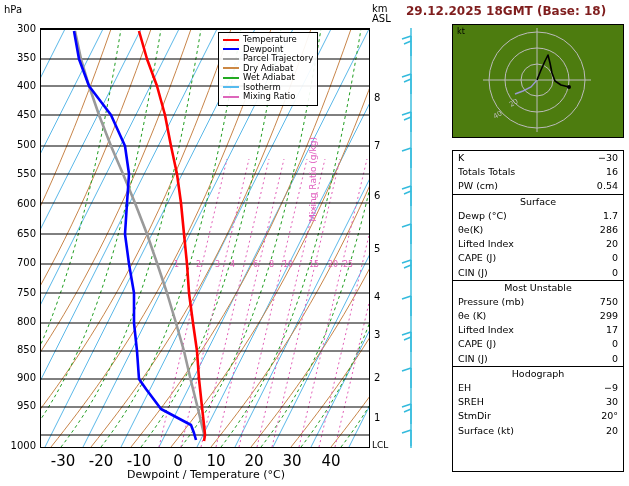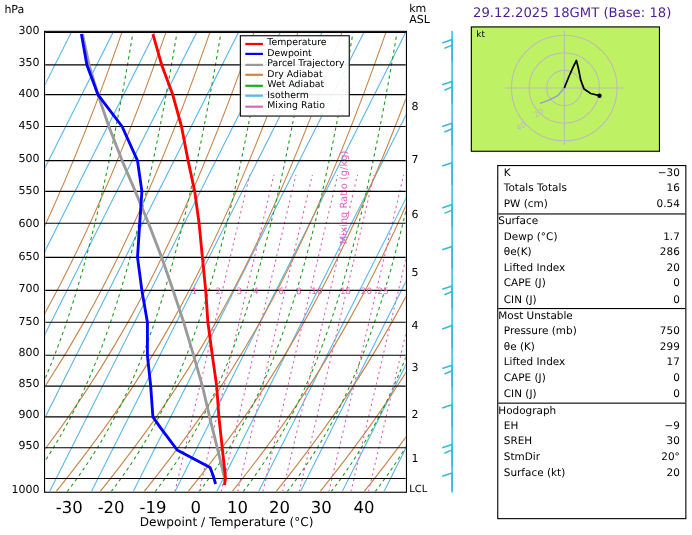--- a/index.html
+++ b/index.html
@@ -27,28 +27,28 @@
   #legend .sw{width:16px;height:0;border-top-width:2px;border-top-style:solid;margin-right:4px;}
   #legend .lbl{color:#000;}
 
   #mixlabel{left:308px;top:222px;font-size:9px;color:#e060c0;transform:rotate(-90deg);transform-origin:left top;white-space:nowrap;}
   #lcl{left:372px;top:440px;font-size:9px;color:#000;}
 
   
   #barbs{left:398px;top:28px;width:26px;height:420px;}
 
   
-  #rhead{left:430px;top:4px;font-size:12px;font-weight:normal;color:#4c1d95;white-space:nowrap;}
-  #hodo{left:428px;top:24px;width:170px;height:112px;border:1px solid #000;background:#bef264;}
+  #rhead{left:406px;top:4px;font-size:12px;font-weight:bold;color:#7f1d1d;white-space:nowrap;}
+  #hodo{left:452px;top:24px;width:170px;height:112px;border:1px solid #000;background:#4d7c0f;}
   #hodo .kt{position:absolute;left:4px;top:2px;font-size:8px;color:#000;}
 
   #tablebox{left:452px;top:150px;width:170px;height:320px;border:1px solid #000;background:#fff;font-size:9.5px;color:#000;}
   #tablebox .line{height:1px;background:#000;}
   .trow{display:flex;justify-content:space-between;padding:0 5px;height:14.2px;line-height:14.2px;white-space:nowrap;}
-  .thdr{height:14.2px;line-height:14.2px;}
+  .thdr{text-align:center;height:14.2px;line-height:14.2px;}
   .trow .k{}
   .trow .v{text-align:right;min-width:42px;}
   #credit{left:452px;top:470px;font-size:10px;color:#000;}
 </style>
 </head>
 <body>
 
 <div id="root">
 
   <div id="skewt" class="abs">
@@ -191,21 +191,21 @@
     <div class="kmtick" style="top:190px">6</div>
     <div class="kmtick" style="top:243px">5</div>
     <div class="kmtick" style="top:291px">4</div>
     <div class="kmtick" style="top:329px">3</div>
     <div class="kmtick" style="top:372px">2</div>
     <div class="kmtick" style="top:412px">1</div>
     <div id="lcl" class="abs">LCL</div>
 
     <div class="xtick" style="left:48px;top:452px">-30</div>
     <div class="xtick" style="left:86px;top:452px">-20</div>
-    <div class="xtick" style="left:124px;top:452px">-19</div>
+    <div class="xtick" style="left:124px;top:452px">-10</div>
     <div class="xtick" style="left:163px;top:452px">0</div>
     <div class="xtick" style="left:201px;top:452px">10</div>
     <div class="xtick" style="left:239px;top:452px">20</div>
     <div class="xtick" style="left:277px;top:452px">30</div>
     <div class="xtick" style="left:316px;top:452px">40</div>
     <div id="xaxis-label">Dewpoint / Temperature (°C)</div>
 
     <div id="mixlabel" class="abs">Mixing Ratio (g/kg)</div>
 
     <div id="legend" class="abs">

